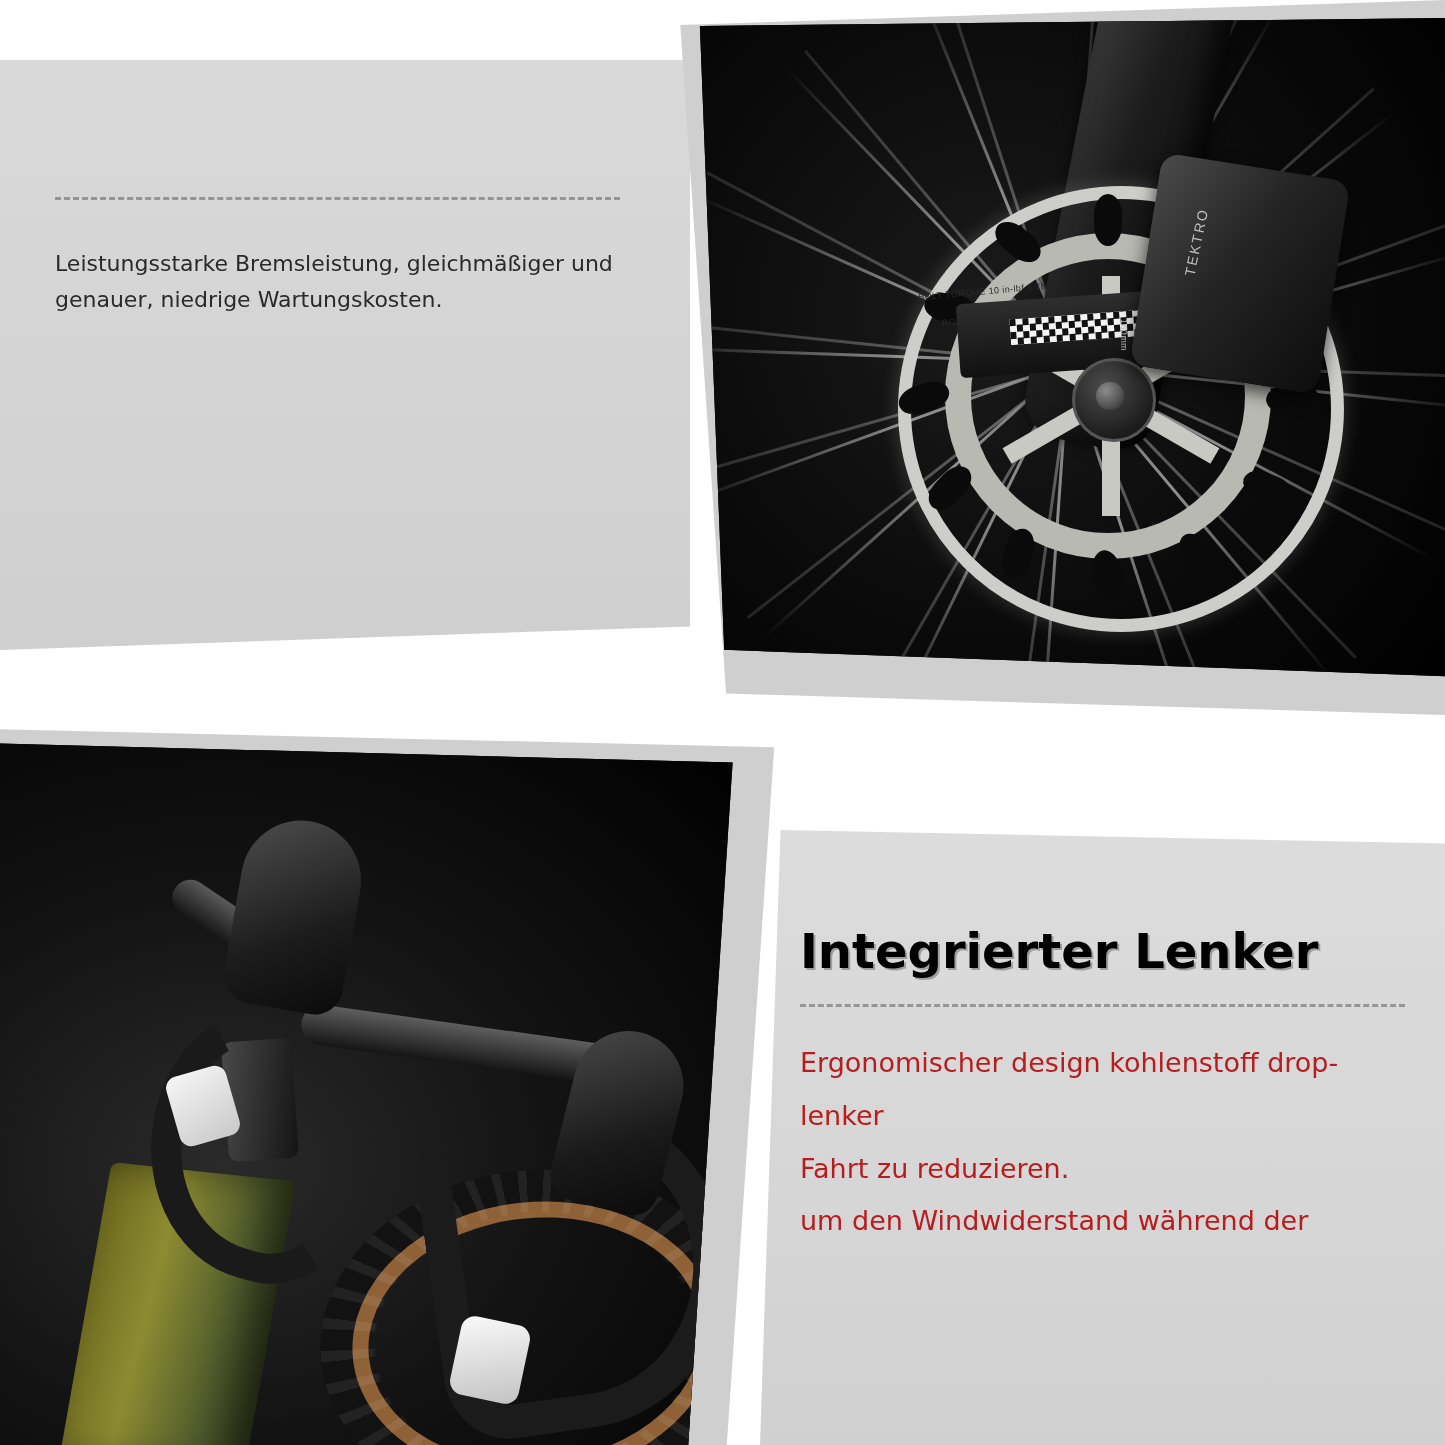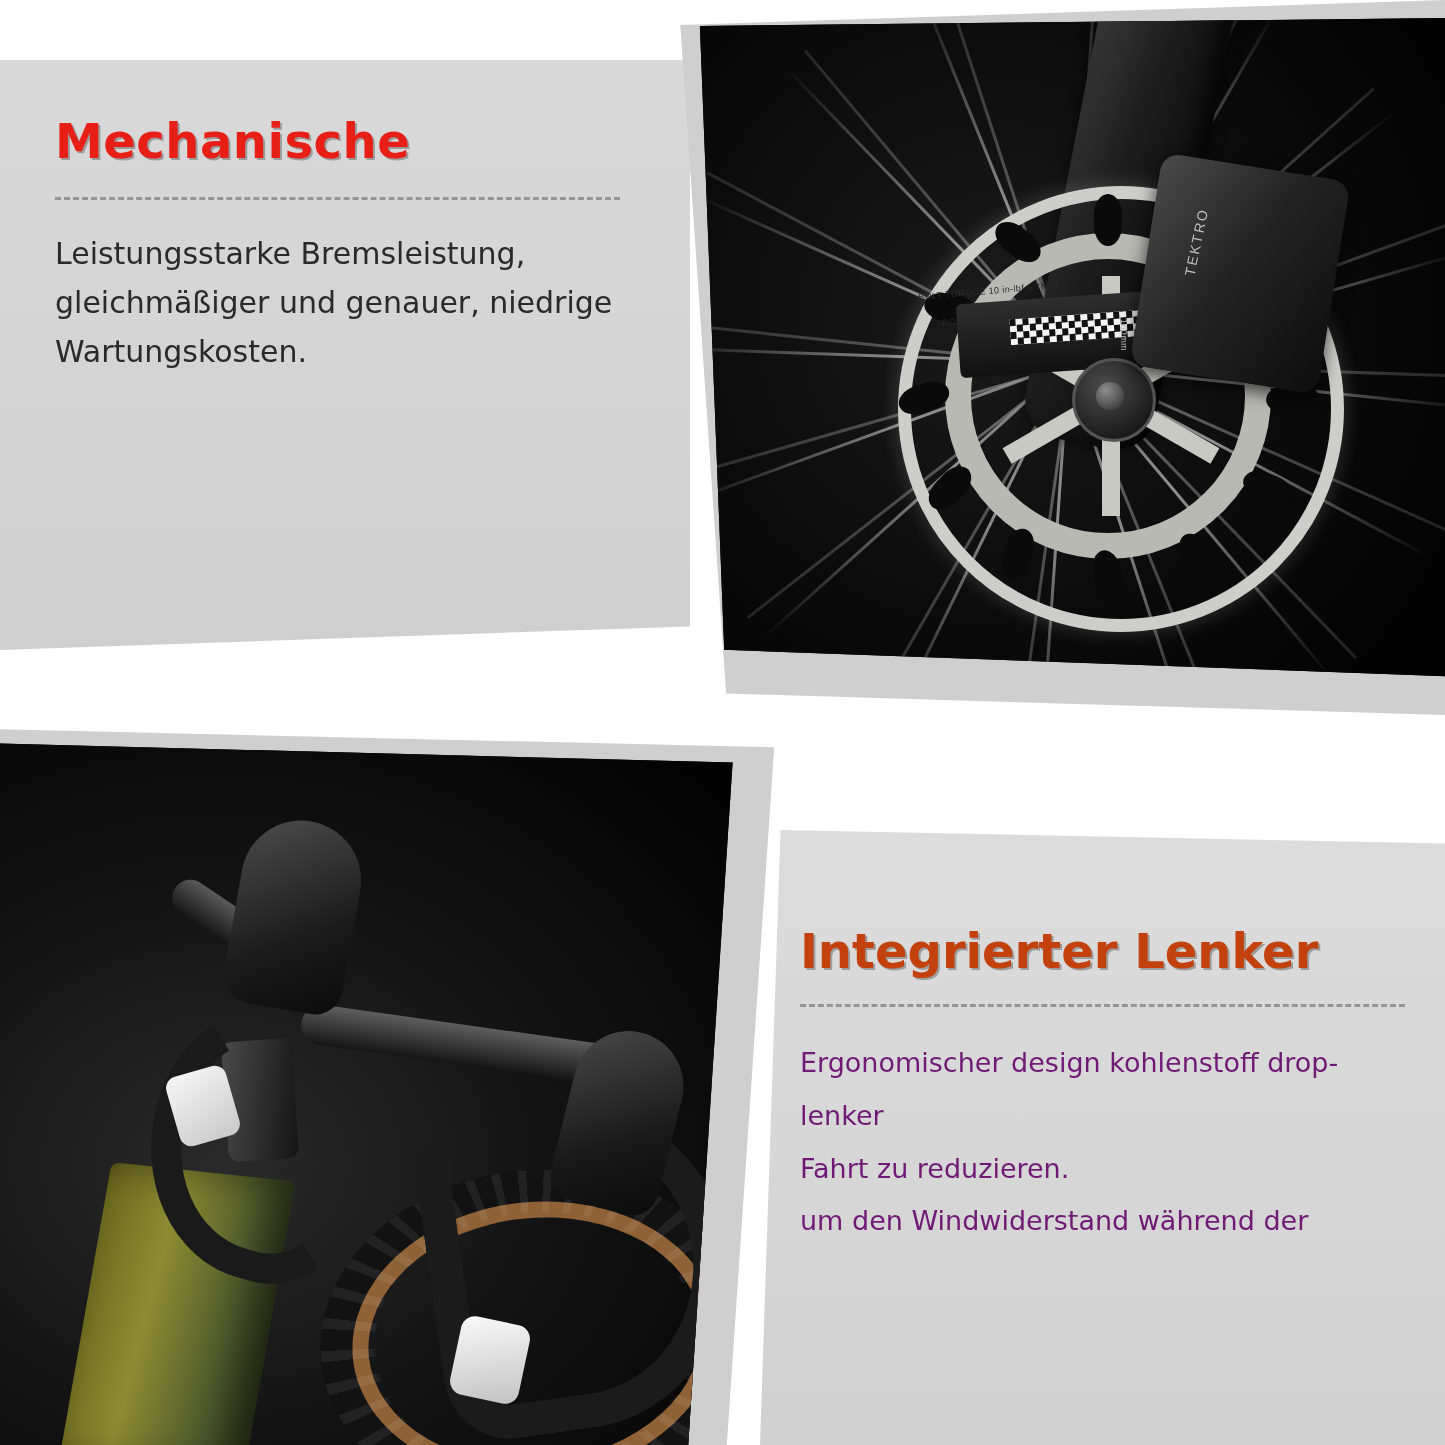--- a/index.html
+++ b/index.html
@@ -47,22 +47,22 @@
     text-shadow: 2px 2px 0 rgba(0,0,0,0.28);
     margin: 0;
   }
   .divider-dashed {
     margin-top: 24px;
     border-top: 3px dashed #8a8a8a;
     width: 565px;
     opacity: 0.85;
   }
   .body-text {
-    margin-top: 30px;
-    font-size: 30px;
+    margin-top: 46px;
+    font-size: 22px;
     line-height: 1.62;
     color: #2a2a2a;
     font-family: "DejaVu Sans", sans-serif;
   }
 
   
   .panel-top-img {
     position: absolute;
     left: 655px;
     top: 0;
@@ -439,58 +439,58 @@
   }
   .panel-bot-inner {
     position: absolute;
     left: 800px;
     top: 920px;
     width: 610px;
   }
   .headline-right {
     font-family: "DejaVu Sans", sans-serif;
     font-weight: bold;
-    color: #c2410c;
+    color: #000000;
     font-size: 48px;
     line-height: 1.3;
     text-shadow: 2px 2px 0 rgba(0,0,0,0.28);
     margin: 0;
     text-align: left;
   }
   .divider-dashed-2 {
     margin-top: 22px;
     border-top: 3px dashed #8a8a8a;
     width: 605px;
     opacity: 0.85;
   }
   .body-text-2 {
     margin-top: 30px;
     font-size: 27px;
     line-height: 1.95;
-    color: #701a75;
+    color: #b91c1c;
     font-family: "DejaVu Sans", sans-serif;
   }
 
   .seam-left {
     position: absolute;
     left: 0;
     top: 650px;
     width: 660px;
     height: 72px;
     background: #ffffff;
   }
 </style>
 </head>
 <body>
 
 <div class="canvas">
 
   <div class="panel-top-text"></div>
   <div class="panel-top-text-inner">
-    <h1 class="headline"><span>Mechanische</span><br></h1>
+    <h1 class="headline"><br></h1>
     <div class="divider-dashed"></div>
     <p class="body-text">Leistungsstarke Bremsleistung, gleichmäßiger und genauer, niedrige Wartungskosten.</p>
   </div>
 
   <div class="panel-top-img"></div>
 
   <div class="photo-brake">
     <div class="bg"></div>
 
     <div class="spokes">

